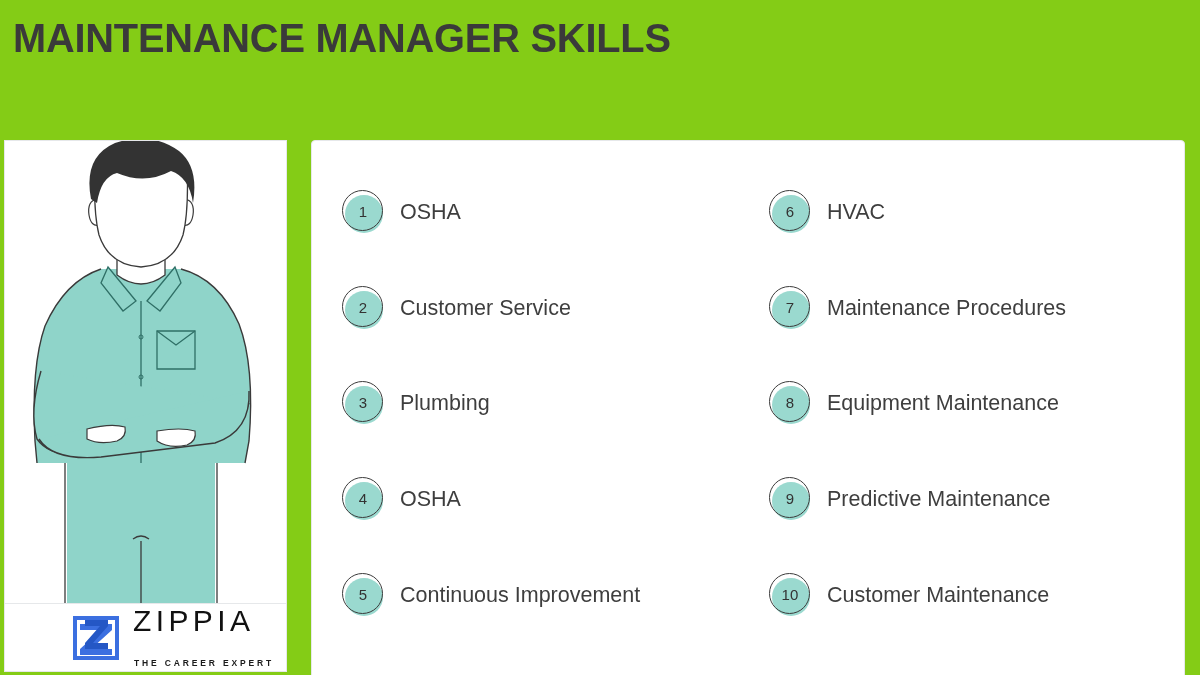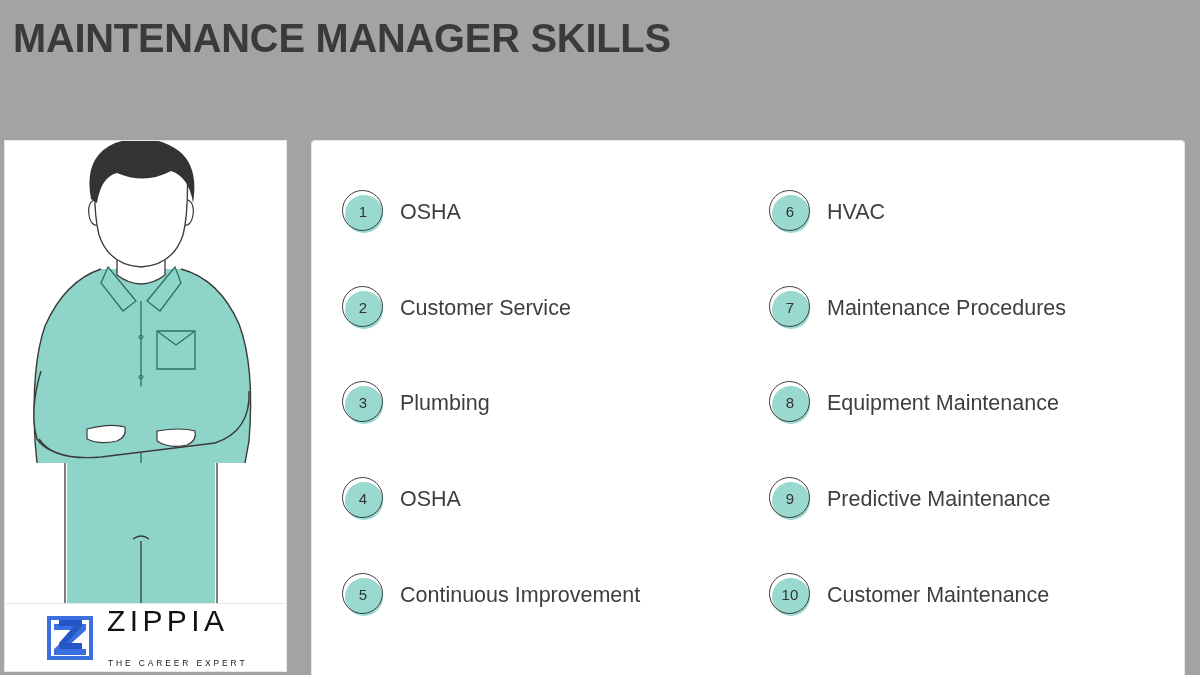--- a/index.html
+++ b/index.html
@@ -10,21 +10,21 @@
     height: 675px;
     overflow: hidden;
     background: #ffffff;
     font-family: "Liberation Sans", "DejaVu Sans", sans-serif;
   }
 
   .page {
     position: relative;
     width: 1200px;
     height: 675px;
-    background: #a3a3a3;
+    background: #84cc16;
   }
 
   
   .page-title {
     position: absolute;
     left: 13px;
     top: 14px;
     font-size: 41px;
     line-height: 48px;
     font-weight: 700;
@@ -64,21 +64,21 @@
     top: 603px;
     width: 283px;
     height: 69px;
     border-top: 1px solid #e6e8ea;
     border-left: 1px solid #e6e8ea;
     border-right: 1px solid #e6e8ea;
     border-bottom: 1px solid #e6e8ea;
     background: #ffffff;
     display: flex;
     align-items: center;
-    padding-left: 41px;
+    padding-left: 67px;
   }
 
   .logo-mark {
     width: 48px;
     height: 46px;
     flex: 0 0 auto;
   }
 
   .logo-text-wrap {
     margin-left: 13px;
@@ -91,21 +91,21 @@
     font-size: 30px;
     line-height: 30px;
     font-weight: 400;
     letter-spacing: 4.4px;
     color: #111111;
   }
 
   .logo-tagline {
     font-size: 8.5px;
     line-height: 12px;
-    font-weight: 400;
+    font-weight: 700;
     letter-spacing: 2.85px;
     color: #1b1b1b;
     margin-top: 21px;
     margin-left: 1px;
   }
 
   
   .skills-card {
     position: absolute;
     left: 311px;

